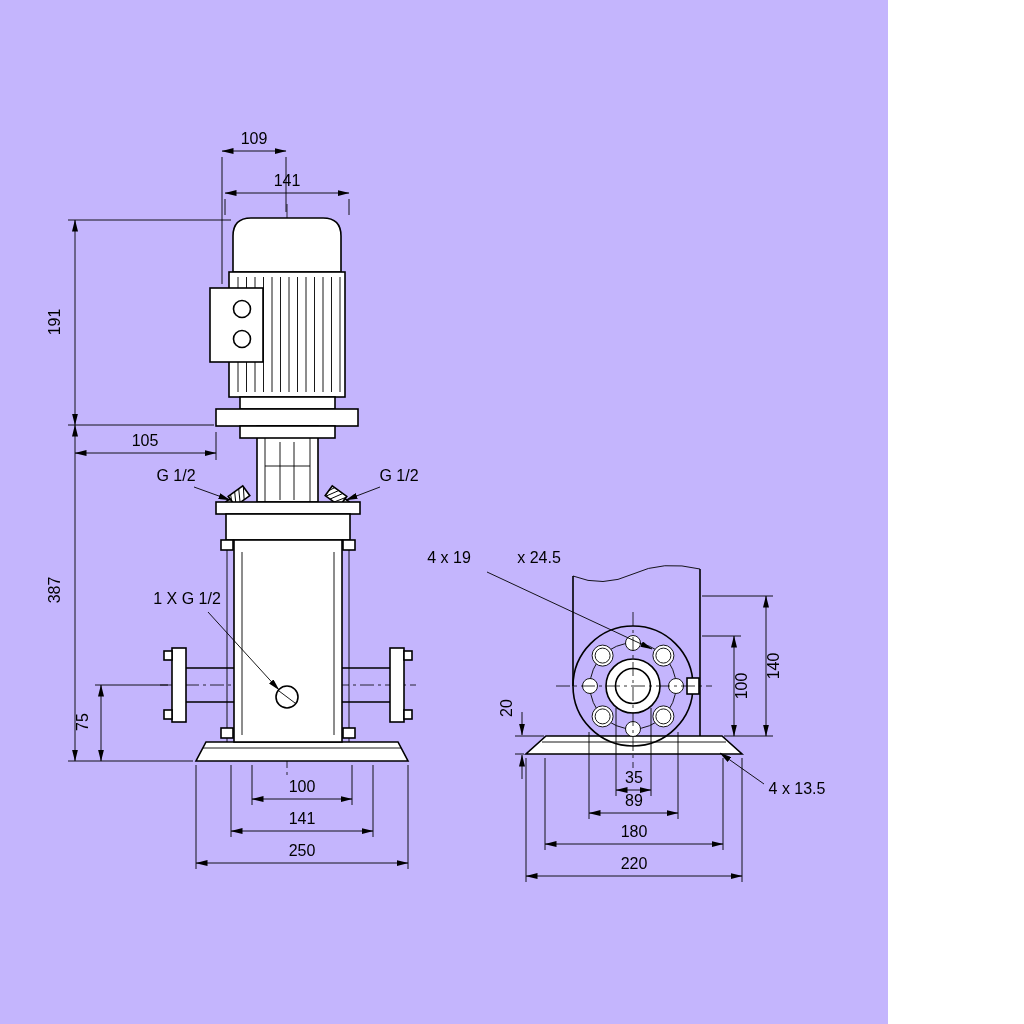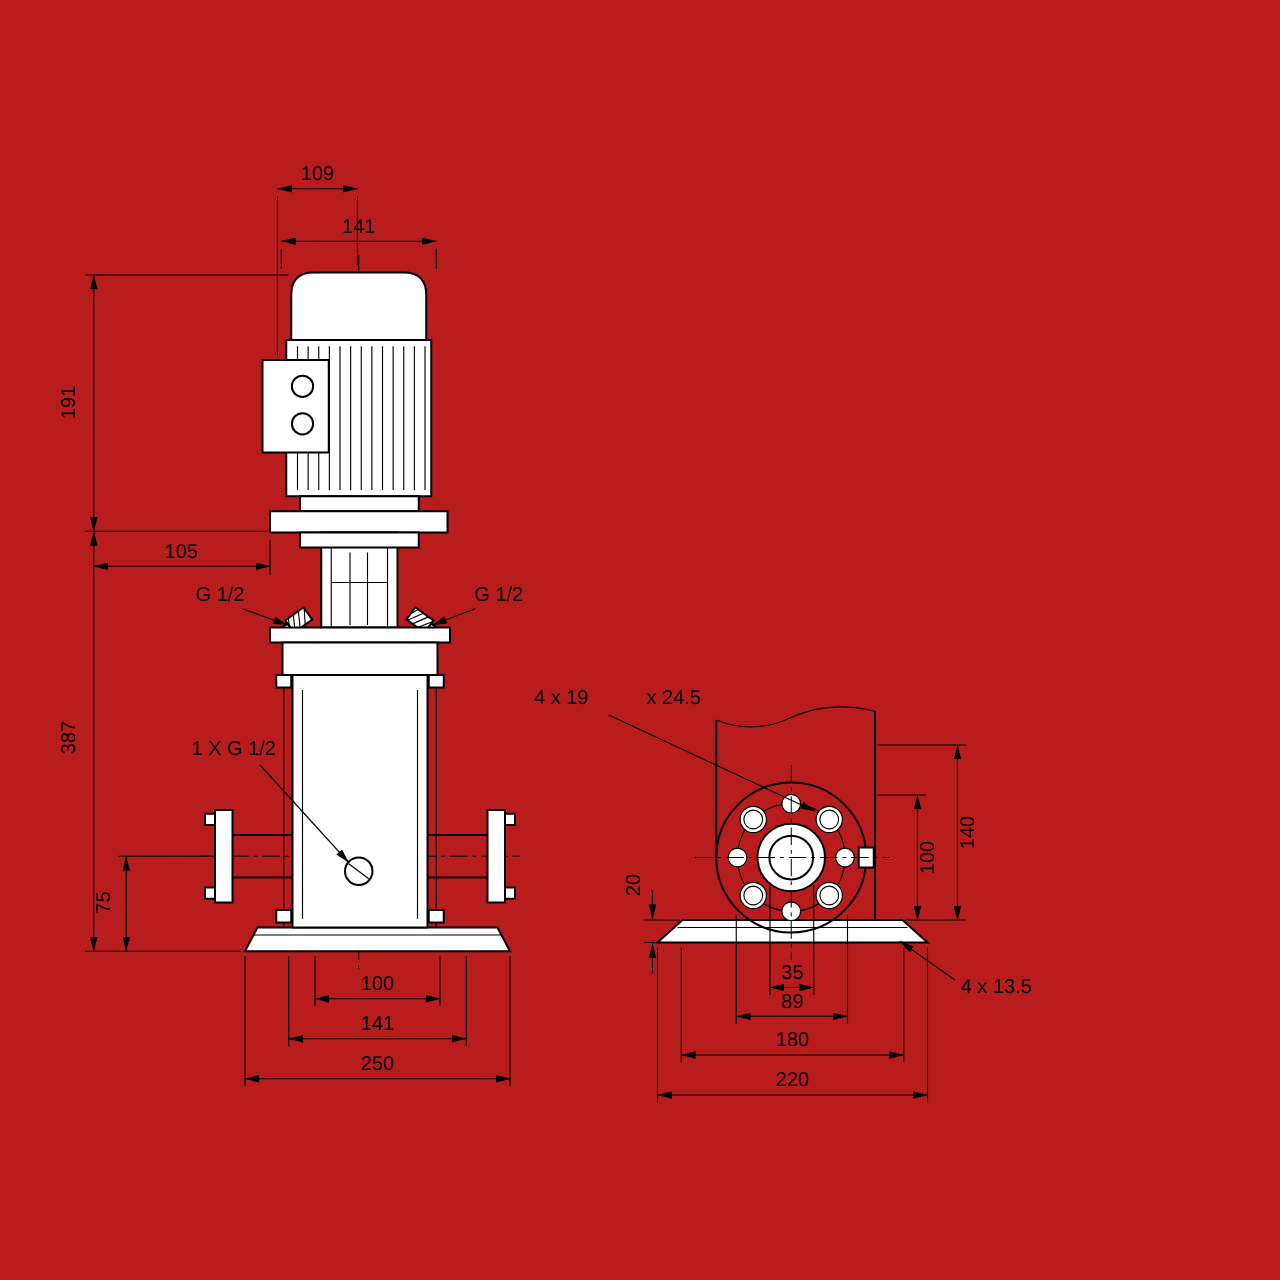--- a/index.html
+++ b/index.html
@@ -1,16 +1,16 @@
 <!DOCTYPE html>
 <html><head>
 <meta charset="utf-8">
 <style>
   html,body { margin:0; padding:0; background:#ffffff; }
-  .page { width:1024px; height:1024px; background:#b91c1c; position:relative; overflow:hidden; }
+  .page { width:888px; height:1024px; background:#c4b5fd; position:relative; overflow:hidden; }
   svg { display:block; }
   svg text {
     font-family:"Liberation Sans", sans-serif;
     font-size:16px;
     fill:#000;
   }
   .mid { text-anchor:middle; }
   .ol   { fill:none; stroke:#000; stroke-width:1.6; }
   .olf  { fill:#fff; stroke:#000; stroke-width:1.6; }
   .thin { fill:none; stroke:#000; stroke-width:0.9; }

